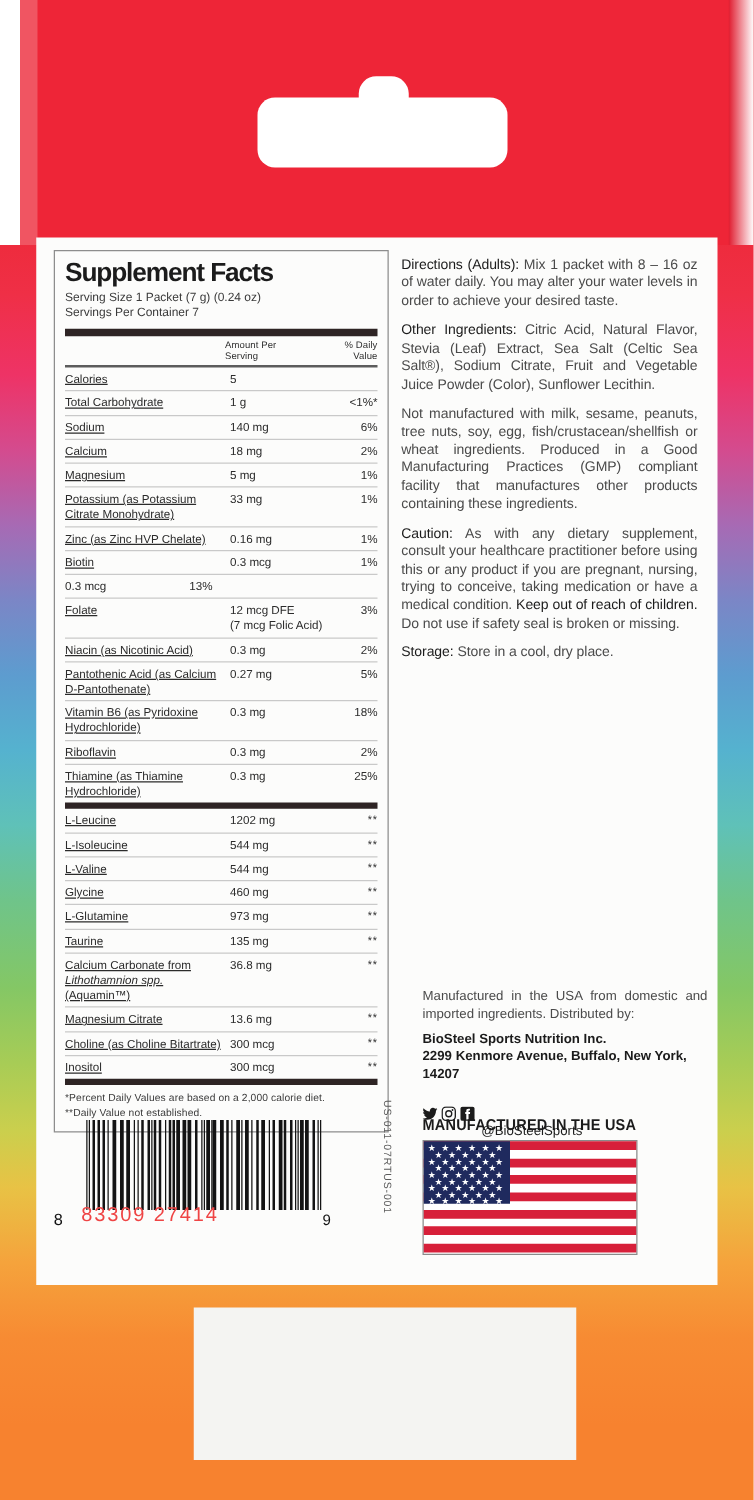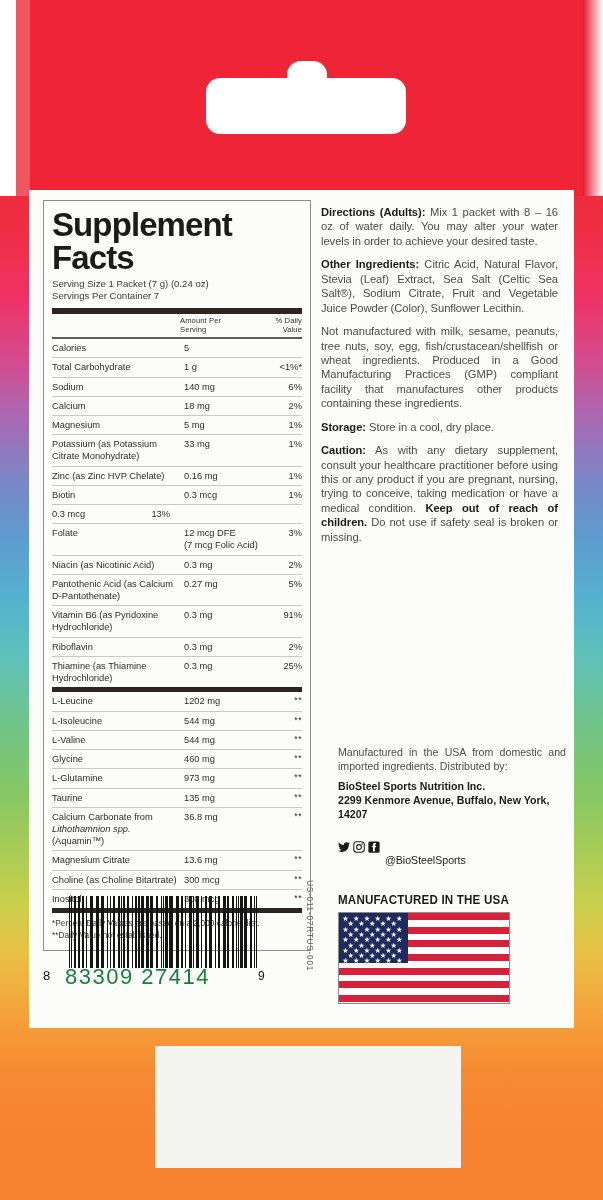--- a/index.html
+++ b/index.html
@@ -57,55 +57,55 @@
   }
   #panel-inner { position: absolute; left: 0; top: 0; right: 0; bottom: 0; display: flex; }
   
   #facts-col { width: 282px; padding: 10px 10px 0 14px; }
   #facts-box {
     border: 1px solid #8d8d8d; background: #fcfcfb;
     padding: 7px 8px 8px 8px; width: 268px;
   }
   .sf-title {
     font-family: "Liberation Sans", sans-serif;
-    font-weight: 700; font-size: 33px; letter-spacing: -0.9px;
+    font-weight: 700; font-size: 21px; letter-spacing: -0.9px;
     color: #1b1b1b; line-height: 1.0; margin-bottom: 4px;
   }
   .sf-serving { font-size: 9.6px; color: #3a3a3a; line-height: 1.28; }
   .rule-thick { height: 6px; background: #2e2424; margin-top: 5px; }
   .rule-thick-sm { height: 5px; background: #2e2424; }
   .rule-med { height: 1.6px; background: #5c5c5c; }
   .rule-thin { height: 0.8px; background: #c9c9c9; }
   .hdr-row { display: flex; justify-content: flex-end; padding: 2px 0 2px 0; }
   .hdr-amt {
     width: 76px; font-size: 7.6px; color: #2e2e2e; line-height: 1.3;
     text-align: left; letter-spacing: .1px;
   }
   .hdr-dv {
     width: 46px; font-size: 7.6px; color: #2e2e2e; line-height: 1.3;
     text-align: right; letter-spacing: .1px;
   }
   .nrow { display: flex; align-items: flex-start; padding: 3.2px 0 3.2px 0; }
-  .nname { flex: 1; font-size: 9.3px; color: #2b2b2b; line-height: 1.3; padding-right: 3px; }
+  .nname { flex: 1; font-size: 9.3px; color: #2b2b2b; line-height: 1.3; padding-right: 3px; text-decoration: underline; }
   .nname em { font-style: italic; }
   .namt { width: 78px; font-size: 9.3px; color: #2b2b2b; line-height: 1.3; text-align: left; }
   .ndv { width: 40px; font-size: 9.3px; color: #2b2b2b; line-height: 1.3; text-align: right; }
   .ndv.stars { letter-spacing: 0.5px; font-size: 8.6px; }
   .footnote { font-size: 8.2px; color: #3a3a3a; line-height: 1.45; padding-top: 5px; letter-spacing: .1px; }
   
   #dir-col { flex: 1; padding: 15px 16px 0 10px; }
   .para {
     font-size: 11.2px; color: #4a4a4a; line-height: 1.29;
     text-align: justify; margin-bottom: 9px; letter-spacing: -0.05px;
   }
-  .para b { color: #1b1b1b; font-weight: 700; }
+  .para b { color: #1b1b1b; font-weight: 400; }
   #barcode-bars { position: absolute; left: 25px; top: 0; width: 190px; height: 72px; display: flex; align-items: flex-end; }
   #barcode-bars i { display: block; background: #141414; height: 100%; }
   #bc-d-lead { position: absolute; left: 0; top: 72px; font-size: 13px; color: #141414; }
-  #bc-d-main { position: absolute; left: 22px; top: 68px; font-size: 22px; color: #15803d; letter-spacing: 1.5px; }
+  #bc-d-main { position: absolute; left: 22px; top: 68px; font-size: 16px; color: #ef4444; letter-spacing: 1.5px; }
   #bc-d-check { position: absolute; left: 215px; top: 73px; font-size: 12px; color: #141414; }
   
   #usa-block { position: absolute; left: 338px; top: 893px; width: 190px; }
   #usa-title {
     font-size: 12.6px; font-weight: 700; color: #1b1b1b;
     letter-spacing: 0.2px; margin-bottom: 5px;
     font-family: "Liberation Sans Narrow","Liberation Sans", sans-serif;
     transform: scaleX(0.92); transform-origin: left center;
   }
   #flag {
@@ -238,21 +238,21 @@
               <div class="rule-thin"></div>
               <div class="nrow">
                 <div class="nname">Pantothenic Acid (as Calcium D-Pantothenate)</div>
                 <div class="namt">0.27 mg</div>
                 <div class="ndv">5%</div>
               </div>
               <div class="rule-thin"></div>
               <div class="nrow">
                 <div class="nname">Vitamin B6 (as Pyridoxine Hydrochloride)</div>
                 <div class="namt">0.3 mg</div>
-                <div class="ndv">91%</div>
+                <div class="ndv">18%</div>
               </div>
               <div class="rule-thin"></div>
               <div class="nrow">
                 <div class="nname">Riboflavin</div>
                 <div class="namt">0.3 mg</div>
                 <div class="ndv">2%</div>
               </div>
               <div class="rule-thin"></div>
               <div class="nrow">
                 <div class="nname">Thiamine (as Thiamine Hydrochloride)</div>
@@ -338,30 +338,30 @@
           <b>Directions (Adults):</b><span> Mix 1 packet with 8 – 16 oz of water daily. You may alter your water levels in order to achieve your desired taste.</span>
         </p>
 
         <p class="para">
           <b>Other Ingredients:</b><span> Citric Acid, Natural Flavor, Stevia (Leaf) Extract, Sea Salt (Celtic Sea Salt®), Sodium Citrate, Fruit and Vegetable Juice Powder (Color), Sunflower Lecithin.</span>
         </p>
 
         <p class="para">Not manufactured with milk, sesame, peanuts, tree nuts, soy, egg, fish/crustacean/shellfish or wheat ingredients. Produced in a Good Manufacturing Practices (GMP) compliant facility that manufactures other products containing these ingredients.</p>
 
         <p class="para">
+          <b>Caution:</b><span> As with any dietary supplement, consult your healthcare practitioner before using this or any product if you are pregnant, nursing, trying to conceive, taking medication or have a medical condition. </span><b>Keep out of reach of children.</b><span> Do not use if safety seal is broken or missing.</span>
+        </p>
+
+        <p class="para">
           <b>Storage:</b><span> Store in a cool, dry place.</span>
-        </p>
-
-        <p class="para">
-          <b>Caution:</b><span> As with any dietary supplement, consult your healthcare practitioner before using this or any product if you are pregnant, nursing, trying to conceive, taking medication or have a medical condition. </span><b>Keep out of reach of children.</b><span> Do not use if safety seal is broken or missing.</span>
         </p>
       </div>
     </div>
 
-    <div style="position:absolute; left:309px; top:556px; width:228px;">
+    <div style="position:absolute; left:309px; top:601px; width:228px;">
       <p class="addr-small">Manufactured in the USA from domestic and imported ingredients. Distributed by:</p>
       <div style="height:7px"></div>
       <div class="addr-line bold">BioSteel Sports Nutrition Inc.</div>
       <div class="addr-line bold">2299 Kenmore Avenue, Buffalo, New York, 14207</div>
       <div class="social-row">
         <span class="soc-ico">
           <svg viewBox="0 0 16 16" width="12" height="12">
               <path fill="#1b1b1b" d="M16 3.04c-.59.26-1.22.44-1.88.52.68-.41 1.2-1.05 1.44-1.82-.63.38-1.33.65-2.08.8A3.28 3.28 0 0 0 11.1 1.5c-1.81 0-3.28 1.47-3.28 3.28 0 .26.03.51.08.75C5.18 5.4 2.75 4.08 1.12 2.08c-.28.48-.44 1.05-.44 1.65 0 1.14.58 2.14 1.46 2.73a3.26 3.26 0 0 1-1.49-.41v.04c0 1.59 1.13 2.92 2.63 3.22-.28.08-.57.11-.87.11-.21 0-.42-.02-.62-.06.42 1.3 1.63 2.25 3.07 2.28A6.59 6.59 0 0 1 0 13.03a9.29 9.29 0 0 0 5.03 1.48c6.04 0 9.34-5 9.34-9.34l-.01-.42A6.66 6.66 0 0 0 16 3.04z"></path>
             </svg>
         </span>

